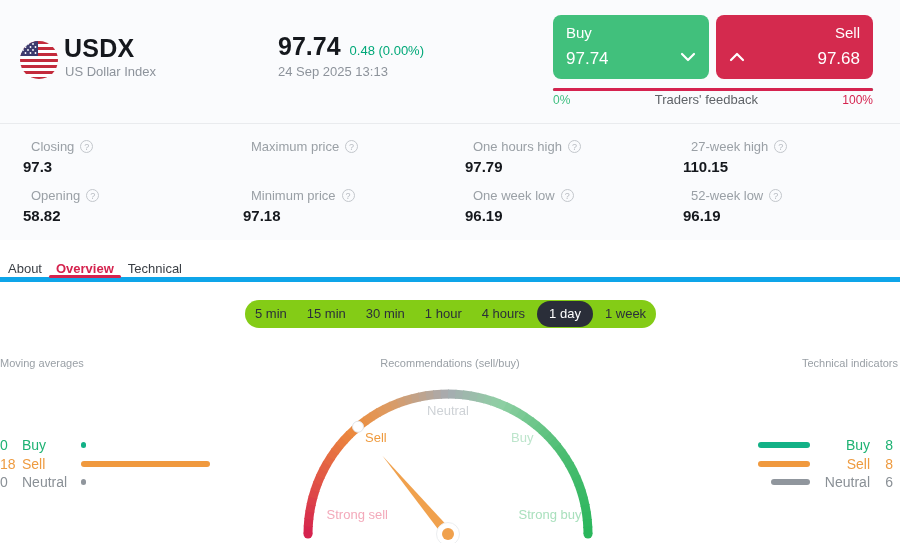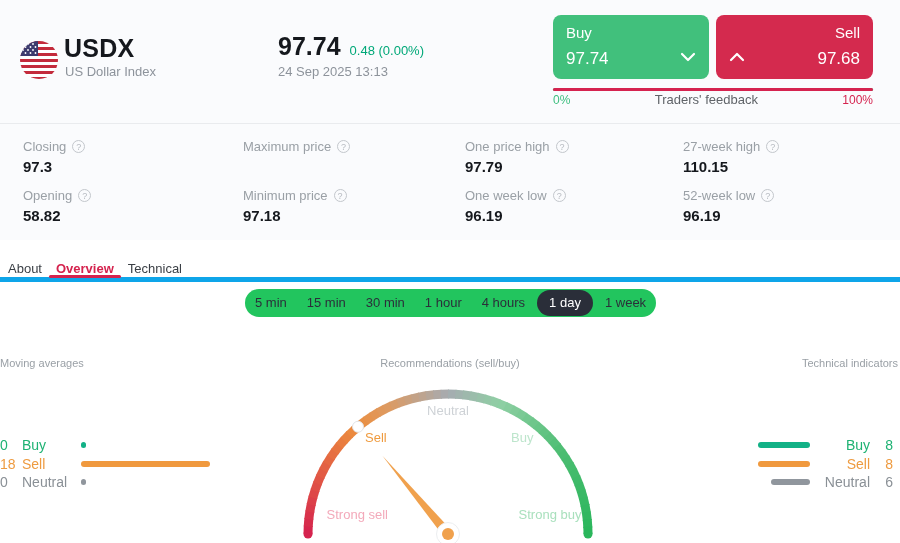--- a/index.html
+++ b/index.html
@@ -33,32 +33,32 @@
   .btn-sell .chev { left:13px; }
 
   .fb-bar { position:absolute; left:553px; top:88px; width:320px; height:3px; background:#41c07c; border-radius:2px; }
   .fb-bar .fb-fill { position:absolute; right:0; top:0; height:3px; width:100%; background:#d5234f; border-radius:2px; }
   .fb-labels { position:absolute; left:553px; top:92px; width:320px; display:flex; justify-content:space-between; align-items:baseline; }
   .fb-min { font-size:12px; color:#3dbf7f; }
   .fb-cap { font-size:13px; color:#5f6368; }
   .fb-max { font-size:12px; color:#d5234f; }
 
   .stats { position:absolute; left:23px; top:139px; width:860px; display:grid; grid-template-columns:220px 222px 218px auto; row-gap:13px; }
-  .stat-label { font-size:13px; color:#9aa0a6; display:flex; align-items:center; gap:6px; }
+  .stat-label { font-size:13px; color:#9aa0a6; display:flex; align-items:center; gap:6px;margin-left:8px; }
   .stat-value { margin-top:4px; font-size:15px; font-weight:700; color:#15181d; }
   .help { display:inline-flex; align-items:center; justify-content:center; width:13px; height:13px; border:1px solid #c3c7cc; border-radius:50%; font-size:9px; color:#b6bac0; cursor:pointer; }
 
   
   .tabs { position:absolute; left:0; top:257px; width:900px; height:25px; border-bottom:5px solid #0ea5e9; padding-left:1px; display:flex; }
   .tab { position:relative; padding:0 7px; line-height:24px; font-size:13px; color:#3a3f45; cursor:pointer; }
   .tab.active { color:#d5234e; font-weight:700; }
   .tab.active::after { content:''; position:absolute; left:0; right:0; bottom:-1px; height:3px; background:#d5234e; border-radius:3px; }
 
   
-  .periods { position:absolute; left:245px; top:289px; height:28px; background:#22c55e; border-radius:14px; display:inline-flex; align-items:flex-start; }
+  .periods { position:absolute; left:245px; top:300px; height:28px; background:#84cc16; border-radius:14px; display:inline-flex; align-items:flex-start; }
   .period { padding:0 10px; font-size:13px; line-height:28px; color:#2b2f3a; border-radius:13px; cursor:pointer; white-space:nowrap; }
   .period.selected { background:#2a2e39; color:#fff; line-height:26px; height:26px; margin:1px 2px; padding:0 12px; }
 
   
   .sec-title { position:absolute; top:357px; font-size:11px; color:#9aa0a6; }
   .sec-left { left:0; }
   .sec-center { left:0; width:900px; text-align:center; }
   .sec-right { right:2px; }
 
   
@@ -169,21 +169,21 @@
       <div class="stat-value">97.3</div>
     </div>
     <div class="stat">
       <div class="stat-label">
           <span>Maximum price</span>
           <span class="help">?</span>
         </div>
     </div>
     <div class="stat">
       <div class="stat-label">
-          <span>One price high</span>
+          <span>One hours high</span>
           <span class="help">?</span>
         </div>
       <div class="stat-value">97.79</div>
     </div>
     <div class="stat">
       <div class="stat-label">
           <span>27-week high</span>
           <span class="help">?</span>
         </div>
       <div class="stat-value">110.15</div>

